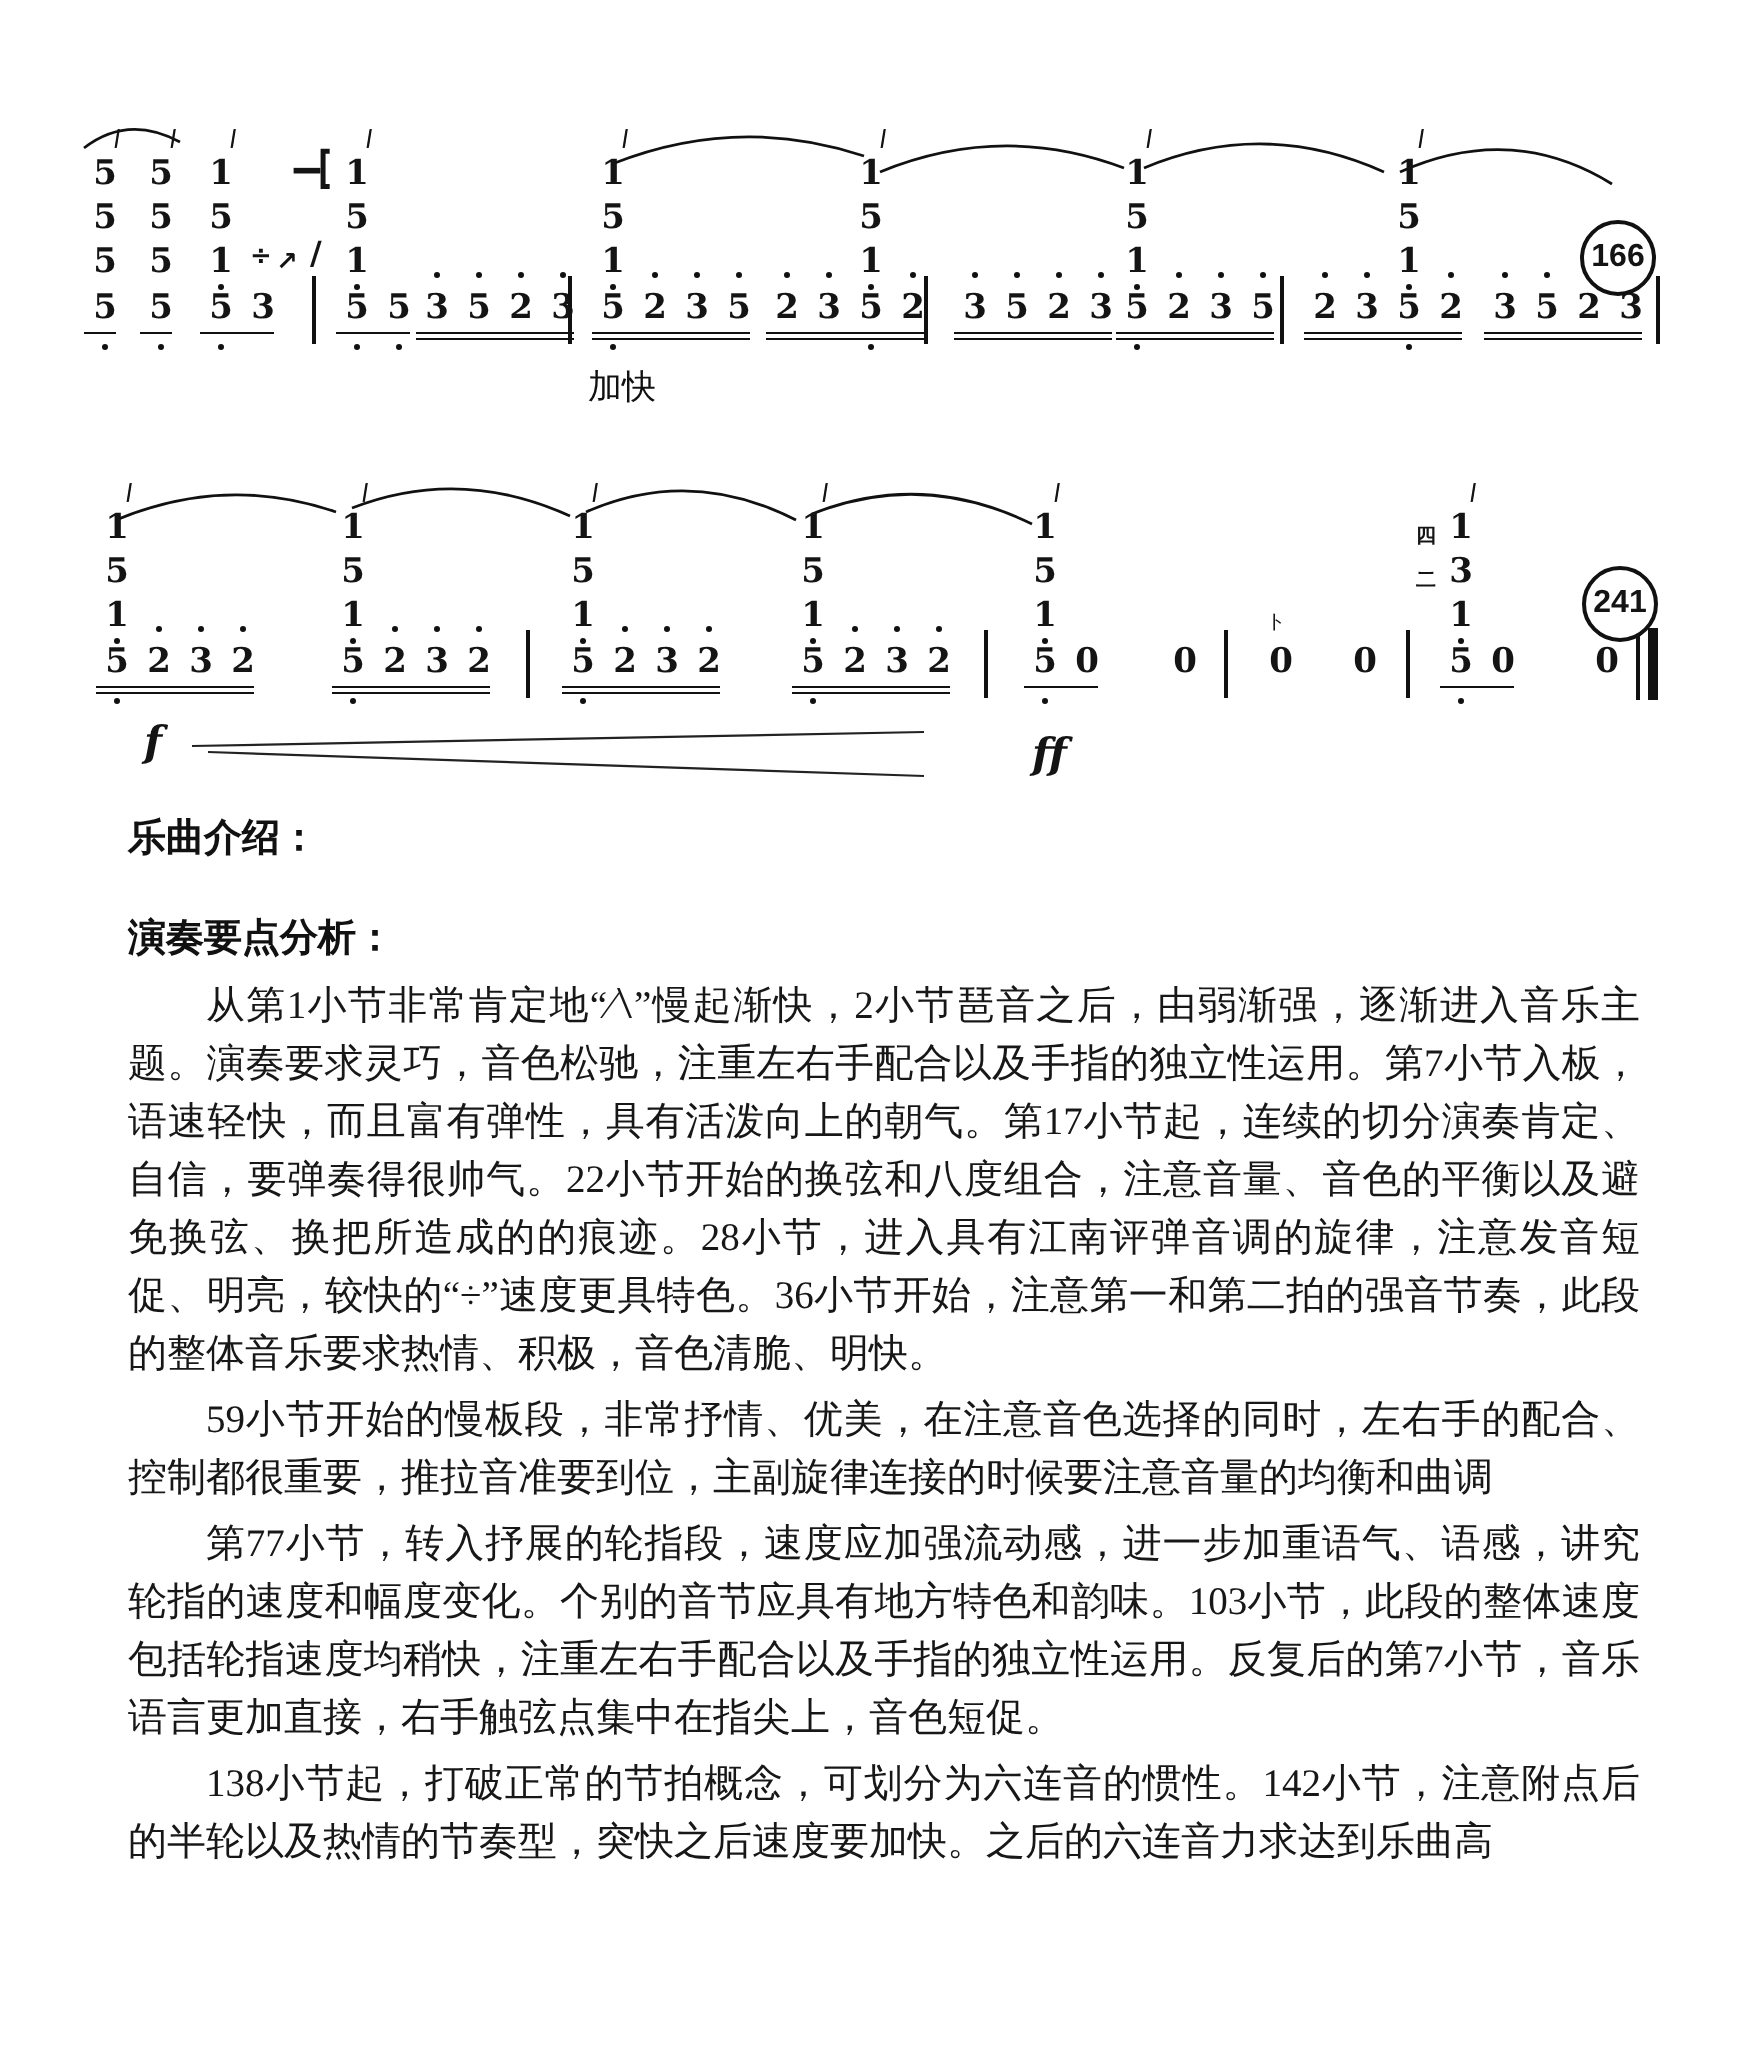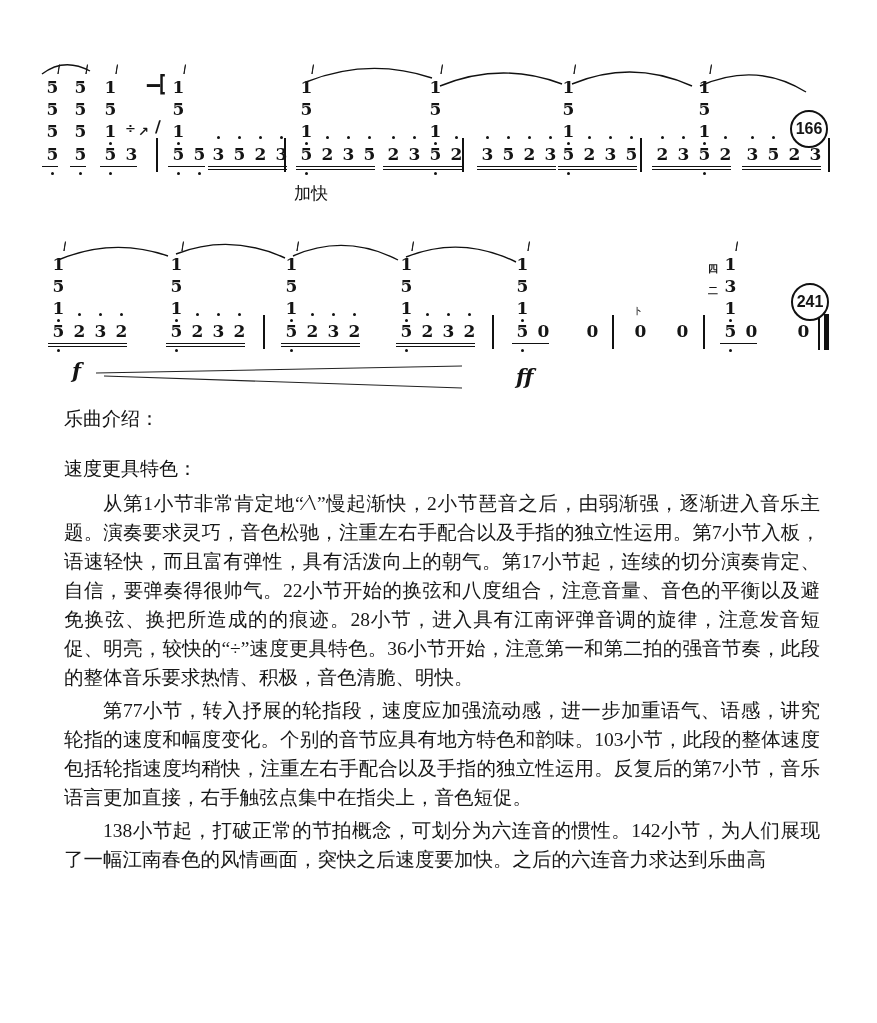--- a/index.html
+++ b/index.html
@@ -52,21 +52,21 @@
         font-family:"Liberation Sans",sans-serif;background:#fff;}
   #tempo-mark{position:absolute;left:294px;top:182px;font-size:17px;color:#111;}
   .dyn{position:absolute;font-family:"DejaVu Serif",serif;font-style:italic;
        font-weight:700;font-size:21px;}
   #dyn-f{left:72px;top:358px;}
   #dyn-ff{left:516px;top:364px;}
 
   
   #sections{position:absolute;left:64px;top:406px;width:756px;}
   .sec-heading{margin:0 0 7px 0;font-family:"Liberation Sans",sans-serif;
-       font-weight:400;font-size:19px;color:#111;}
+       font-weight:700;font-size:19px;color:#111;}
   .sec + .sec{margin-top:24px;}
   .sec p{margin:0 0 4px 0;font-size:19.5px;line-height:29px;text-align:justify;
        text-indent:2em;color:#171717;}
 </style>
 </head>
 <body>
 
 <div id="page">
 
   <div id="score">
@@ -402,19 +402,20 @@
     <div id="tempo-mark">加快</div>
     <div class="dyn" id="dyn-f">f</div>
     <div class="dyn" id="dyn-ff">ff</div>
   </div>
 
   <div id="sections">
       <div class="sec">
         <h3 class="sec-heading">乐曲介绍：</h3>
       </div>
       <div class="sec">
-        <h3 class="sec-heading">速度更具特色：</h3>
+        <h3 class="sec-heading">演奏要点分析：</h3>
         <p>从第1小节非常肯定地“∕∖”慢起渐快，2小节琶音之后，由弱渐强，逐渐进入音乐主题。演奏要求灵巧，音色松驰，注重左右手配合以及手指的独立性运用。第7小节入板，语速轻快，而且富有弹性，具有活泼向上的朝气。第17小节起，连续的切分演奏肯定、自信，要弹奏得很帅气。22小节开始的换弦和八度组合，注意音量、音色的平衡以及避免换弦、换把所造成的的痕迹。28小节，进入具有江南评弹音调的旋律，注意发音短促、明亮，较快的“÷”速度更具特色。36小节开始，注意第一和第二拍的强音节奏，此段的整体音乐要求热情、积极，音色清脆、明快。</p>
+        <p>59小节开始的慢板段，非常抒情、优美，在注意音色选择的同时，左右手的配合、控制都很重要，推拉音准要到位，主副旋律连接的时候要注意音量的均衡和曲调</p>
         <p>第77小节，转入抒展的轮指段，速度应加强流动感，进一步加重语气、语感，讲究轮指的速度和幅度变化。个别的音节应具有地方特色和韵味。103小节，此段的整体速度包括轮指速度均稍快，注重左右手配合以及手指的独立性运用。反复后的第7小节，音乐语言更加直接，右手触弦点集中在指尖上，音色短促。</p>
-        <p>138小节起，打破正常的节拍概念，可划分为六连音的惯性。142小节，为人们展现了一幅江南春色的风情画面，突快之后速度要加快。之后的六连音力求达到乐曲高</p>
+        <p>138小节起，打破正常的节拍概念，可划分为六连音的惯性。142小节，注意附点后的半轮以及热情的节奏型，突快之后速度要加快。之后的六连音力求达到乐曲高</p>
       </div>
     </div>
 </div>
 
 </body></html>

